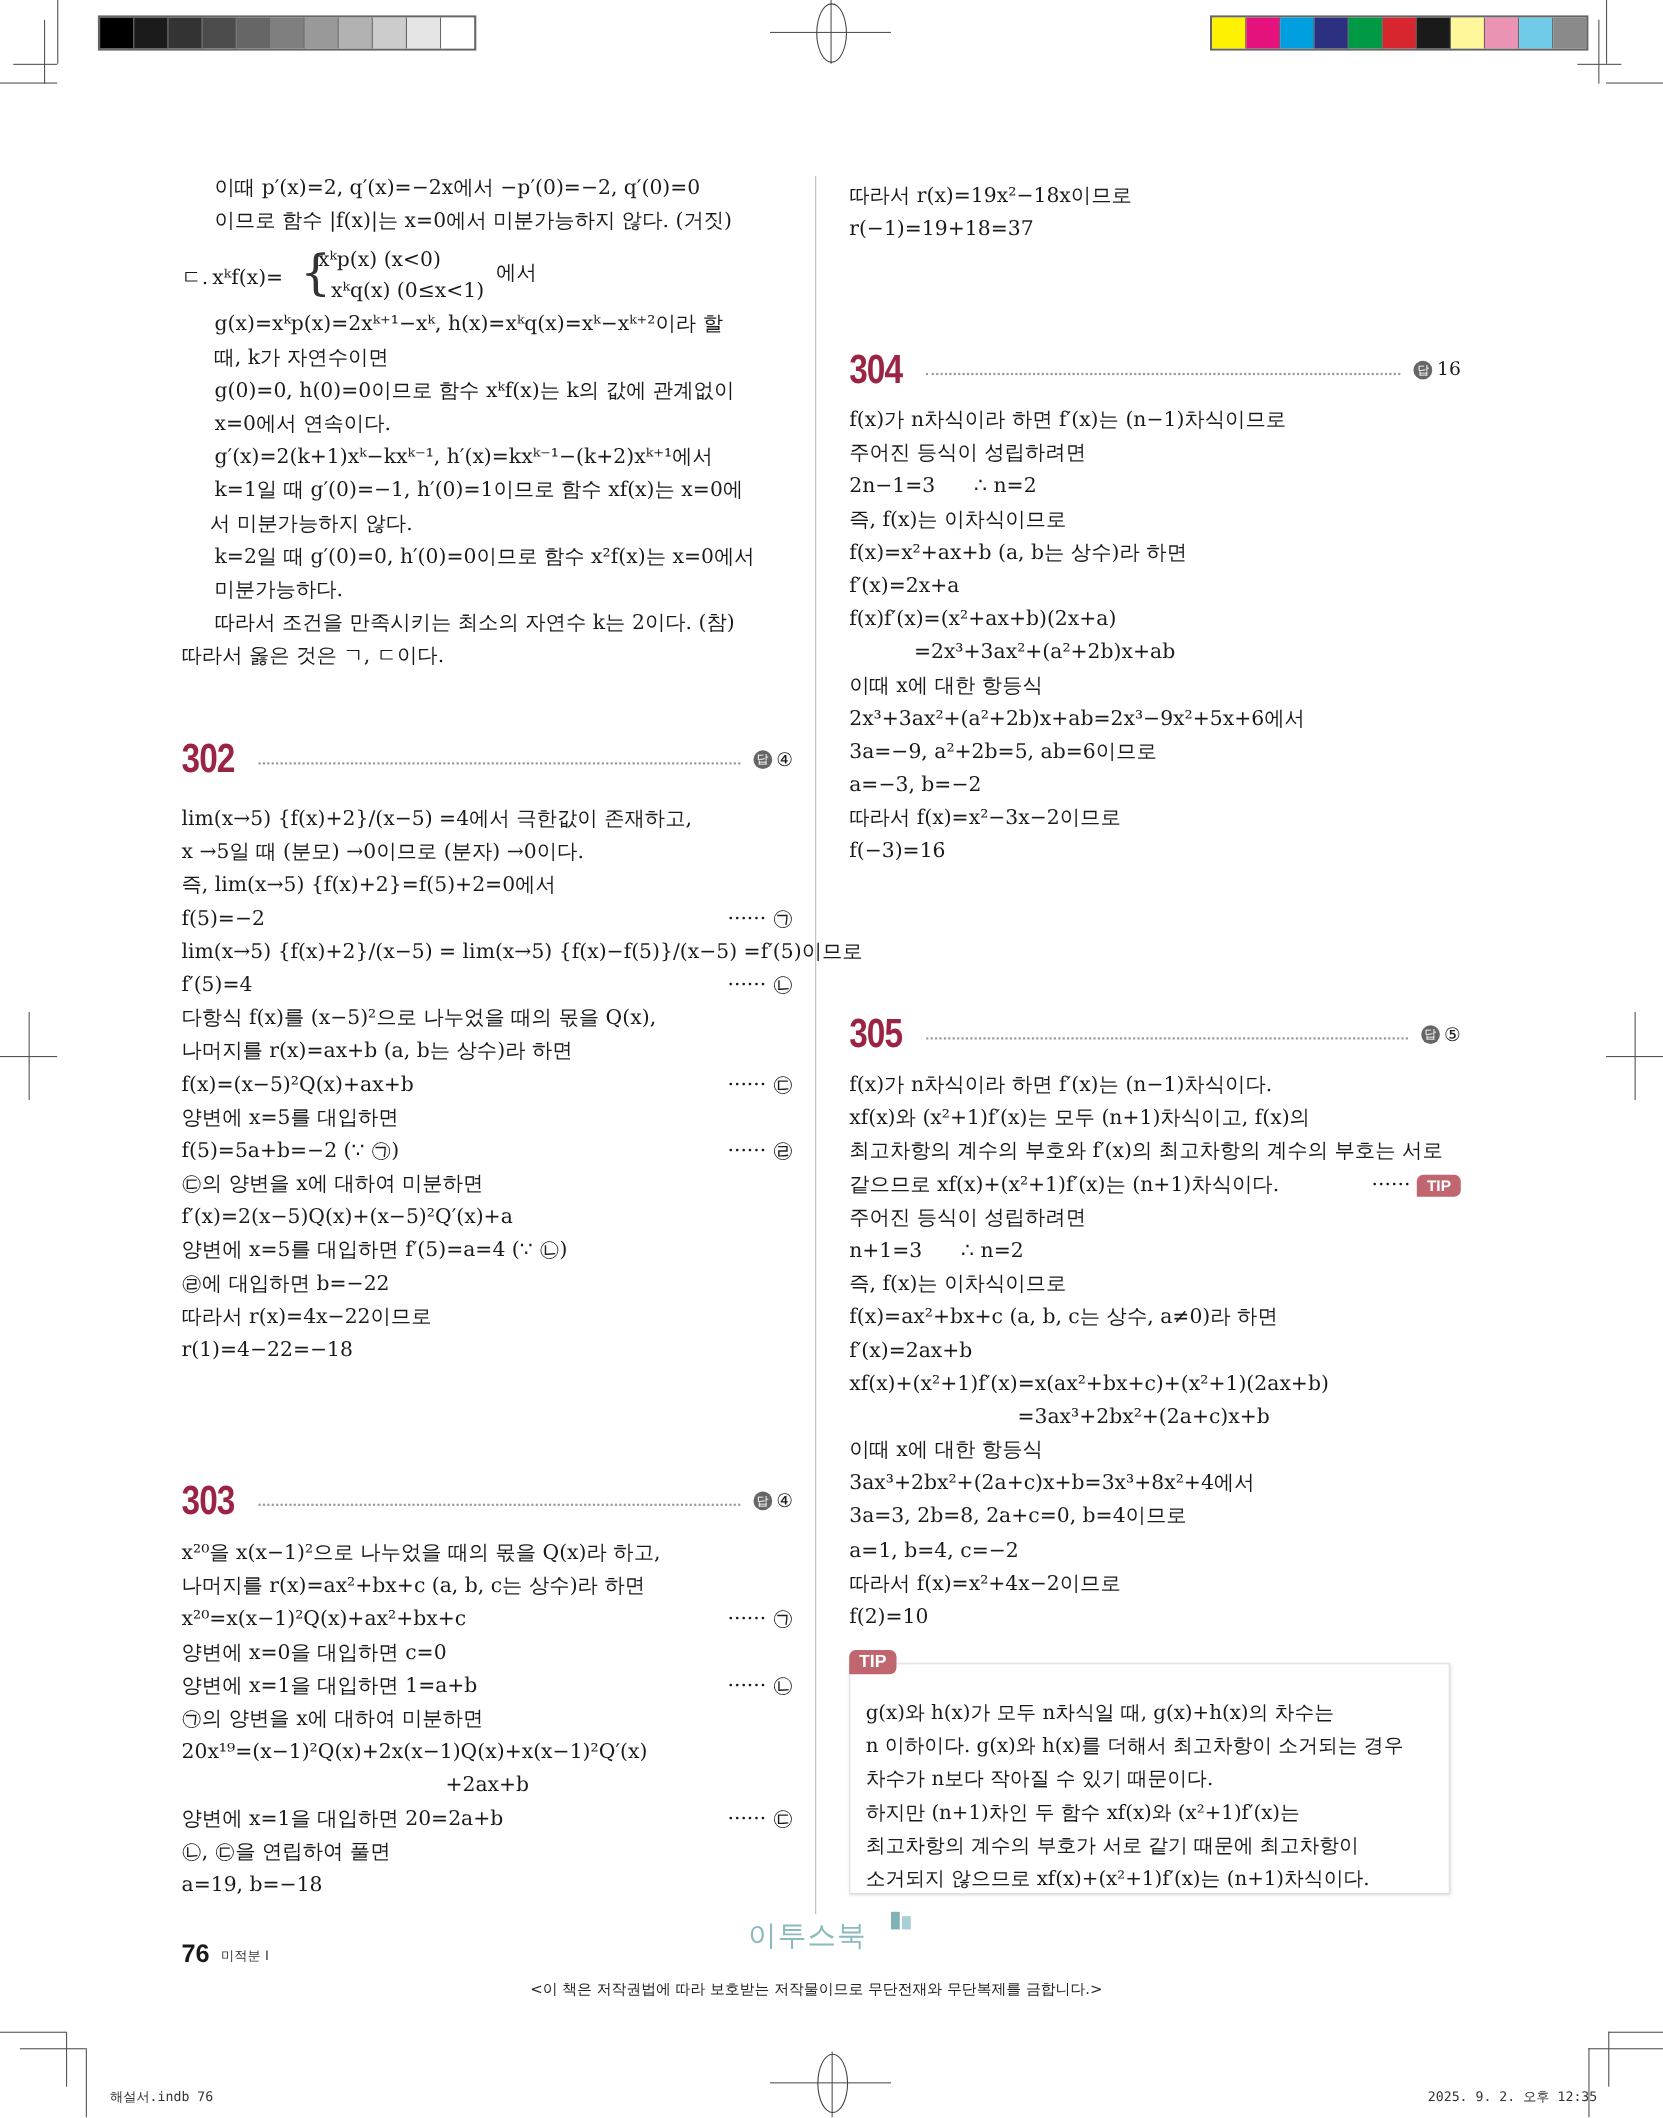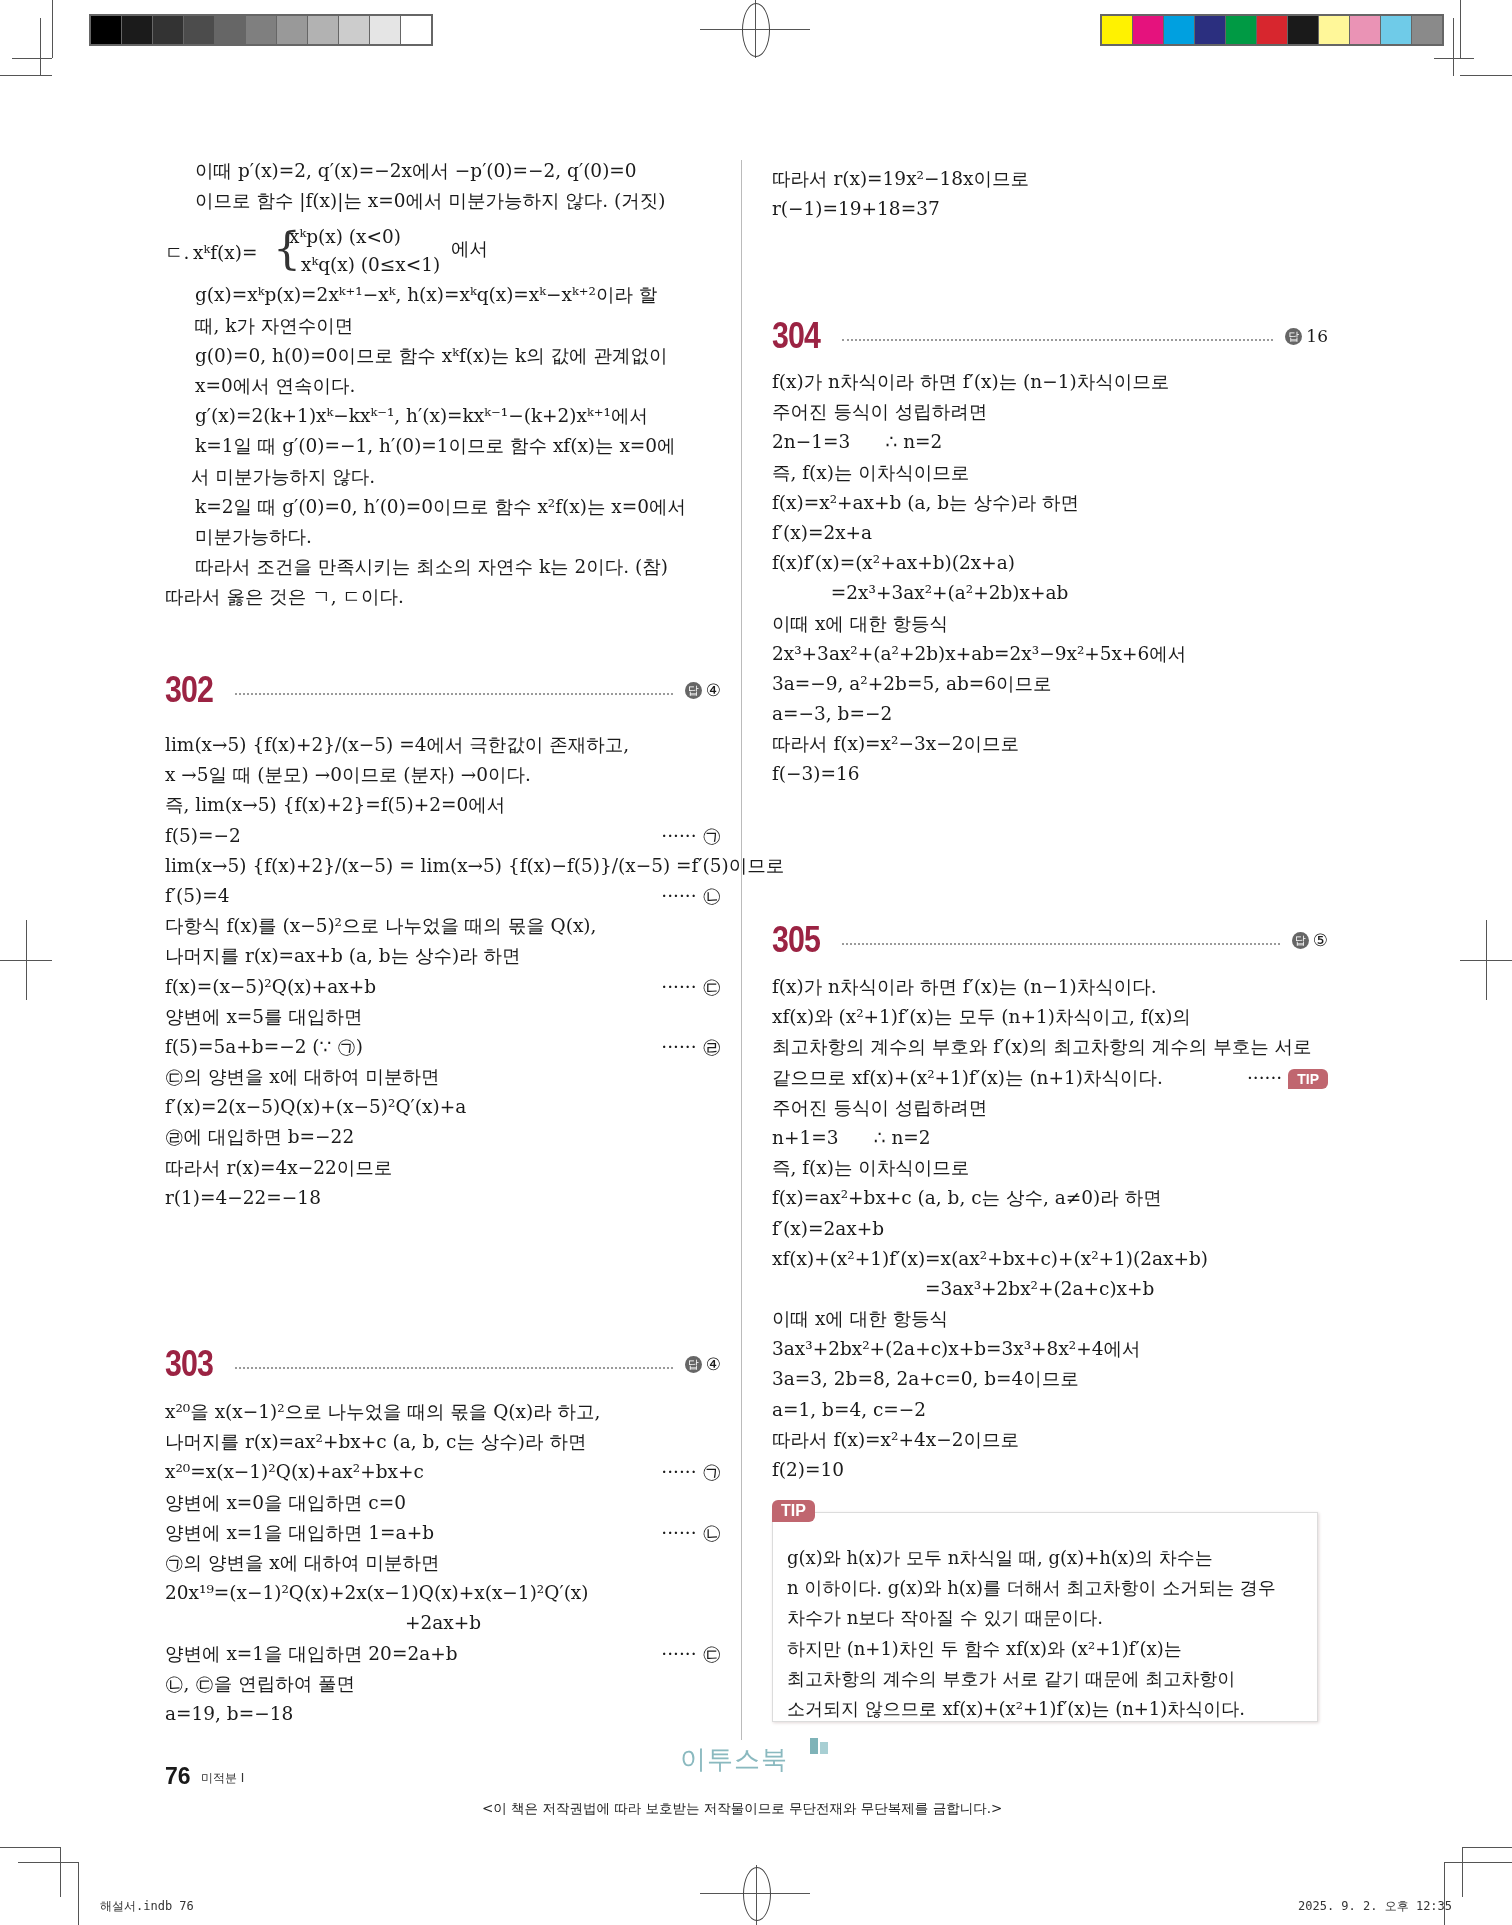--- a/index.html
+++ b/index.html
@@ -141,20 +141,21 @@
     <div class="ln"><span>f(5)=−2</span><span class="tag">······ ㉠</span></div>
     <div class="ln"><span>lim(x→5) {f(x)+2}/(x−5) = lim(x→5) {f(x)−f(5)}/(x−5) =f′(5)이므로</span></div>
     <div class="ln"><span>f′(5)=4</span><span class="tag">······ ㉡</span></div>
     <div class="ln"><span>다항식 f(x)를 (x−5)²으로 나누었을 때의 몫을 Q(x),</span></div>
     <div class="ln"><span>나머지를 r(x)=ax+b (a, b는 상수)라 하면</span></div>
     <div class="ln"><span>f(x)=(x−5)²Q(x)+ax+b</span><span class="tag">······ ㉢</span></div>
     <div class="ln"><span>양변에 x=5를 대입하면</span></div>
     <div class="ln"><span>f(5)=5a+b=−2 (∵ ㉠)</span><span class="tag">······ ㉣</span></div>
     <div class="ln"><span>㉢의 양변을 x에 대하여 미분하면</span></div>
     <div class="ln"><span>f′(x)=2(x−5)Q(x)+(x−5)²Q′(x)+a</span></div>
+    <div class="ln"><span>양변에 x=5를 대입하면 f′(5)=a=4 (∵ ㉡)</span></div>
     <div class="ln"><span>㉣에 대입하면 b=−22</span></div>
     <div class="ln"><span>따라서 r(x)=4x−22이므로</span></div>
     <div class="ln"><span>r(1)=4−22=−18</span></div>
   </div>
 
 <div class="sec-head" style="left:165px;top:1342px;">
   <span class="sec-num">303</span>
   <span class="sec-dots"></span>
   <span class="ans">
     <span class="ans-badge">답</span>

